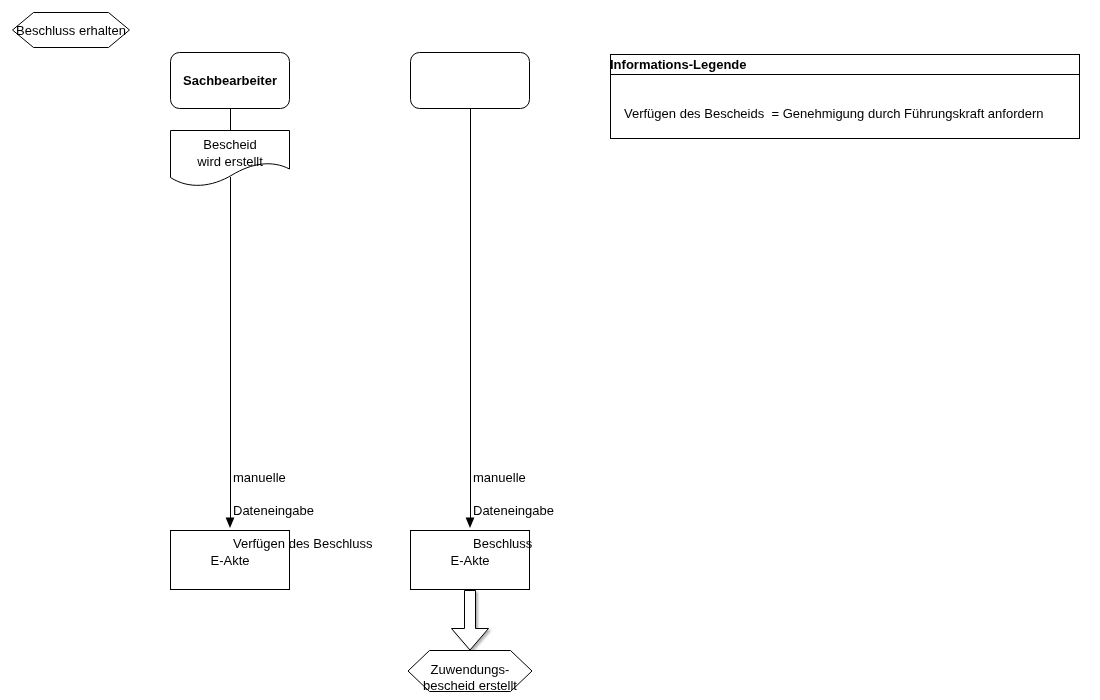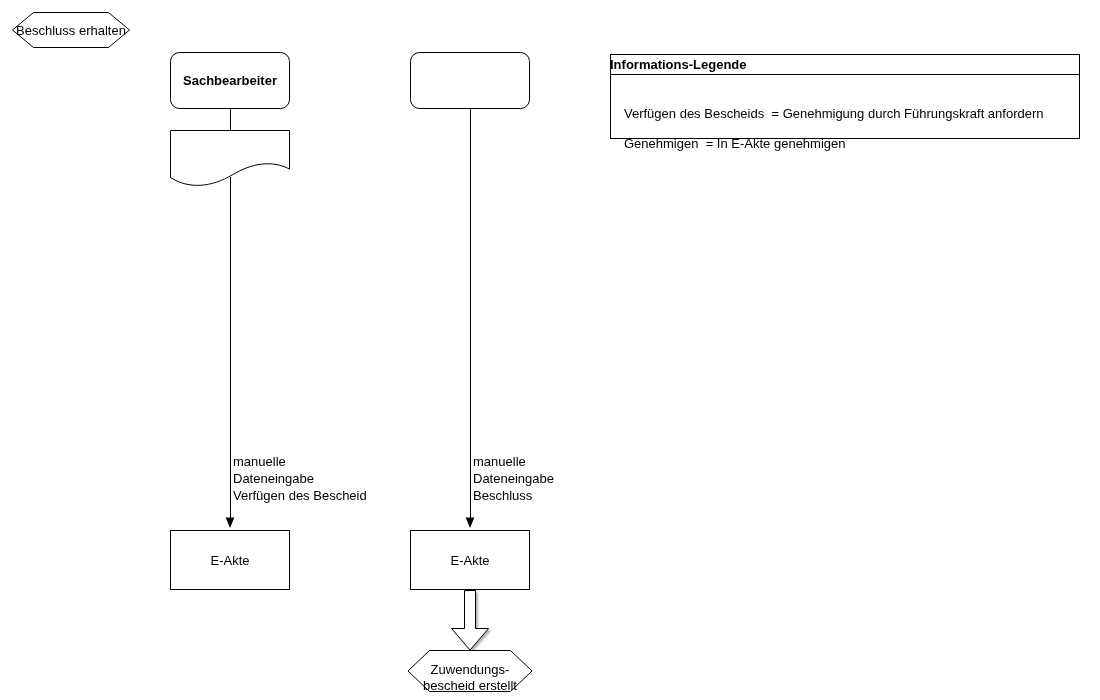--- a/index.html
+++ b/index.html
@@ -49,21 +49,21 @@
     color: #000000;
     white-space: nowrap;
   }
   .center {
     display: flex;
     flex-direction: column;
     align-items: center;
     justify-content: center;
     text-align: center;
   }
-  .edge-label span { display: block; }
+  .edge-label span { display: block; margin-top: 16px; }
   .legend-title {
     font-weight: bold;
     line-height: 21px;
   }
   .legend-entry {
     white-space: pre;
     line-height: 14px;
     margin-top: 21px;
   }
 </style>
@@ -98,25 +98,29 @@
 
     <rect class="shape" x="610.5" y="54.5" width="469" height="84"></rect>
     <line class="edge" x1="610.5" y1="74.5" x2="1079.5" y2="74.5"></line>
   </svg>
 
   <div class="txt center" style="left:12px; top:12px; width:118px; height:36px;">Beschluss erhalten</div>
 
   <div class="txt center" style="left:170px; top:52px; width:120px; height:56px;font-weight:bold;">Sachbearbeiter</div>
 
 
+  <div class="txt center" style="left:170px; top:129px; width:120px; height:48px;">
+    <span>Bescheid</span>
+    <span>wird erstellt</span>
+  </div>
 
   <div class="txt edge-label" style="left:233px; top:453px;">
     <span>manuelle</span>
     <span>Dateneingabe</span>
-    <span>Verfügen des Bescheid</span>
+    <span>Verfügen des Beschluss</span>
   </div>
 
   <div class="txt edge-label" style="left:473px; top:453px;">
     <span>manuelle</span>
     <span>Dateneingabe</span>
     <span>Beschluss</span>
   </div>
 
   <div class="txt center" style="left:170px; top:530px; width:120px; height:60px;">E-Akte</div>
 
@@ -124,15 +128,14 @@
 
   <div class="txt center" style="left:408px; top:650px; width:124px; height:56px; line-height:16px;">
     <span>Zuwendungs-</span>
     <span>bescheid erstellt</span>
   </div>
 
   <div class="txt legend-title" style="left:610px; top:54px; width:470px;">Informations-Legende</div>
 
   <div class="txt legend-entry" style="left:624px; top:86px;">Verfügen des Bescheids  = Genehmigung durch Führungskraft anfordern</div>
 
-  <div class="txt legend-entry" style="left:624px; top:116px;">Genehmigen  = In E-Akte genehmigen</div>
 
 </div>
 
 </body></html>

